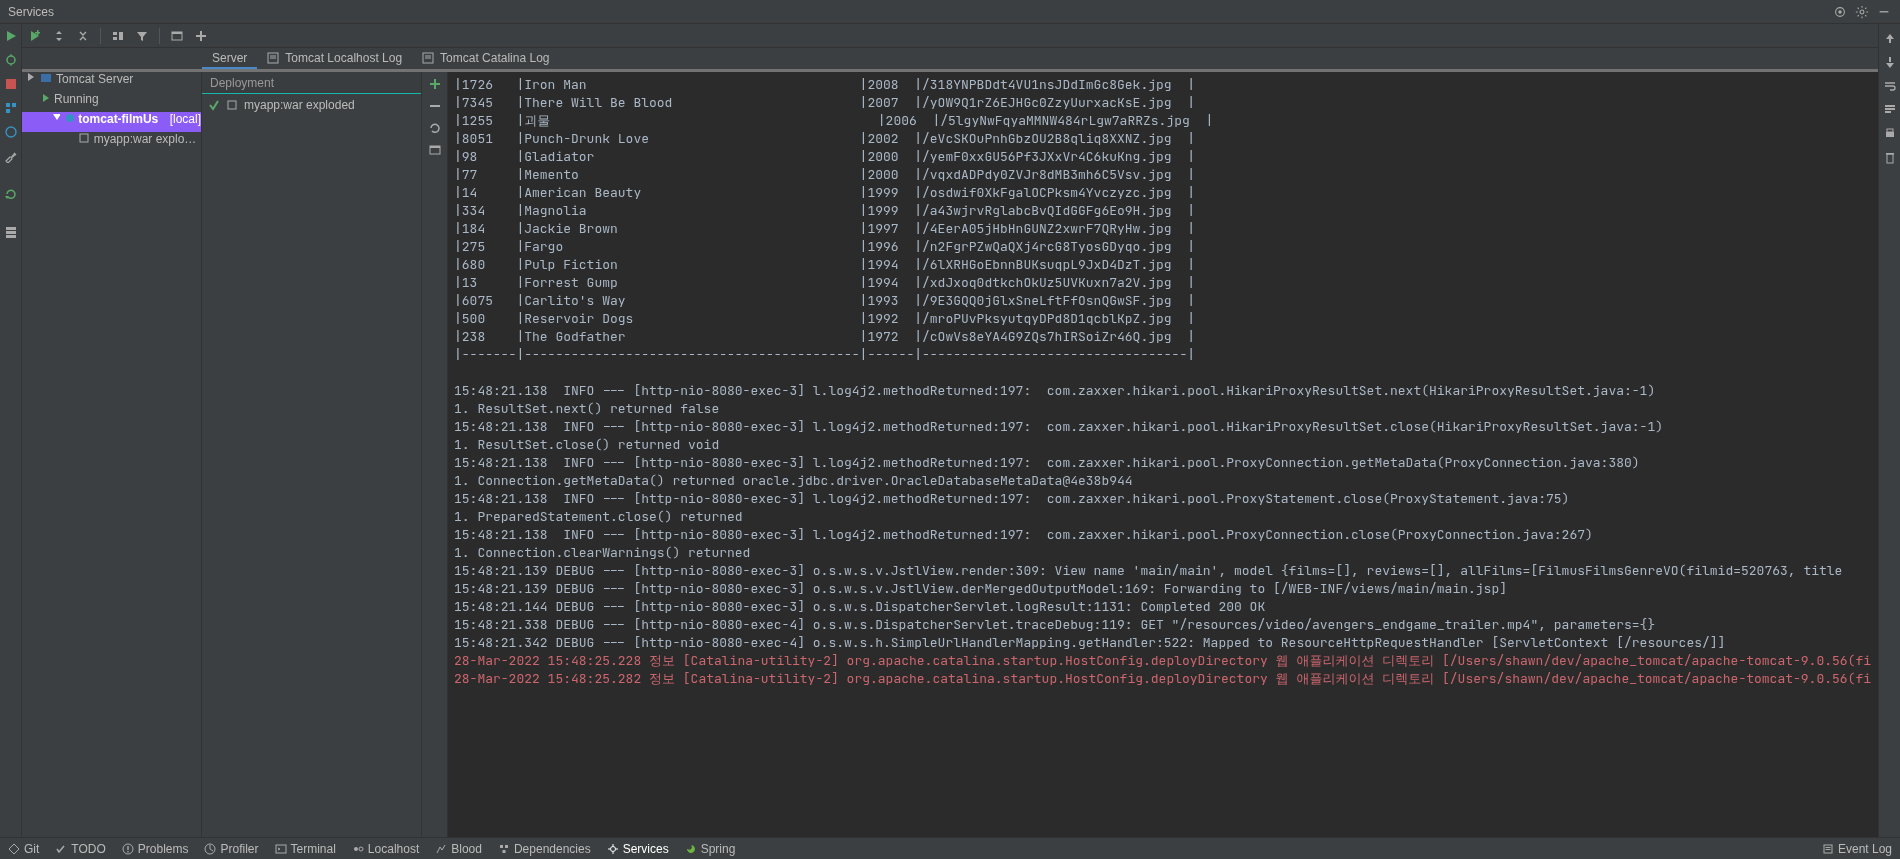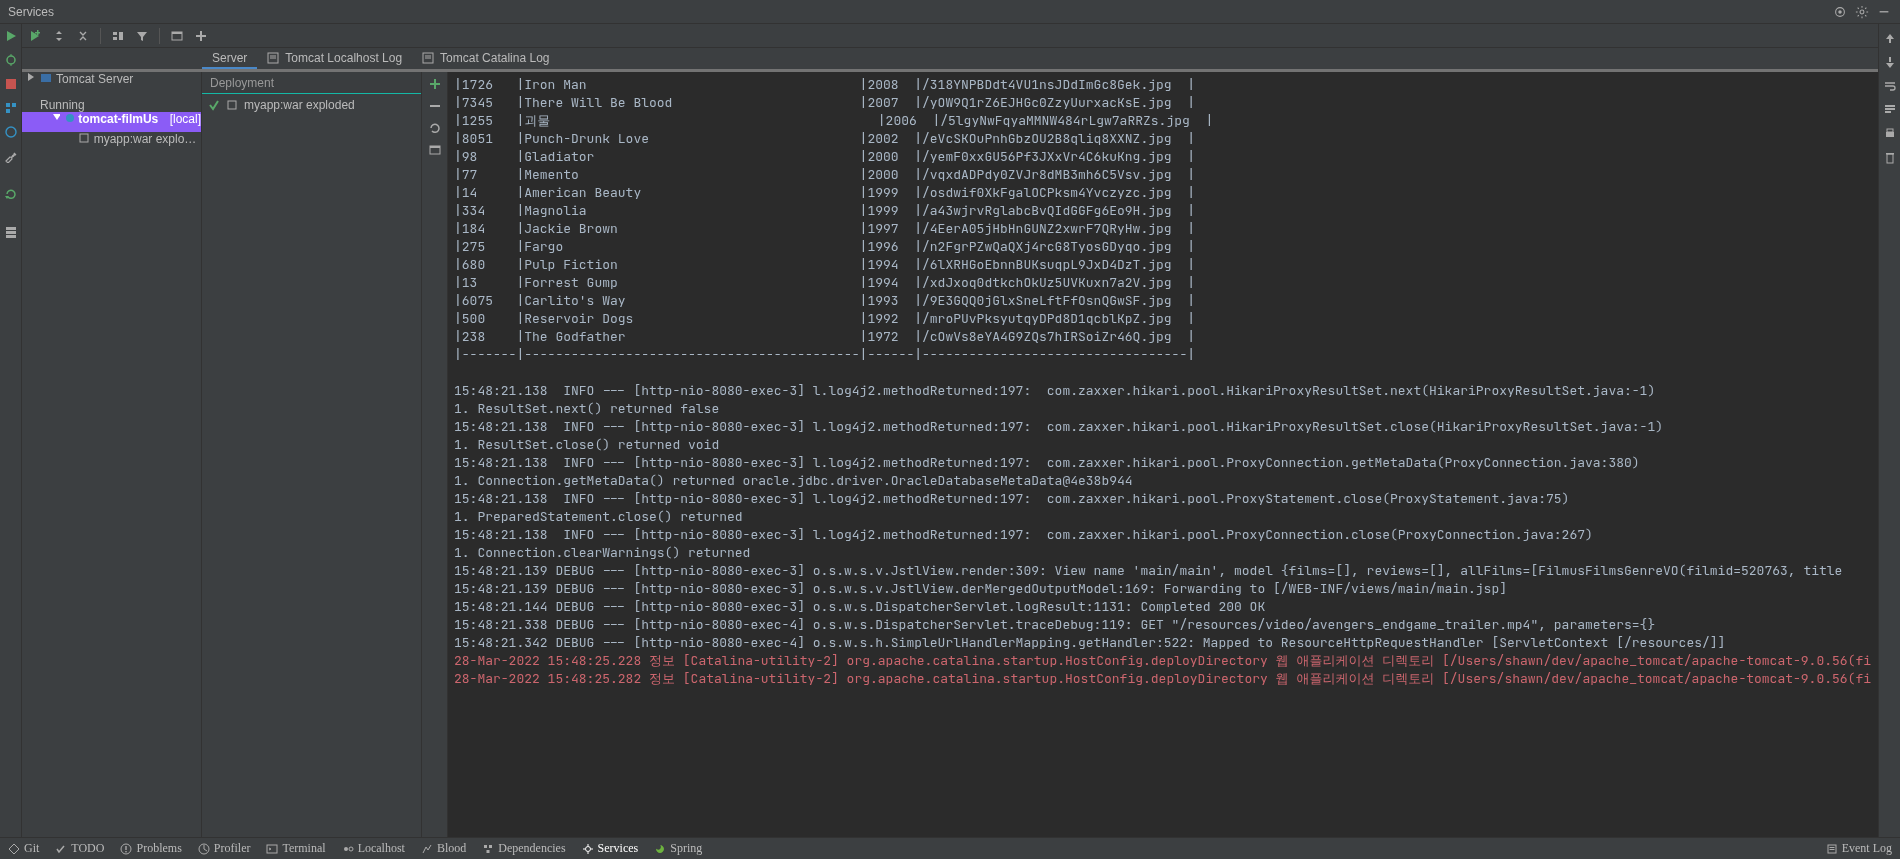--- a/index.html
+++ b/index.html
@@ -153,21 +153,21 @@
 .status-bar {
   height:22px;
   background:#3c3f41;
   border-top:1px solid #323232;
   display:flex;
   align-items:center;
   padding:0 8px;
   gap:16px;
   font-size:12px;
 }
-.status-item { display:flex; align-items:center; gap:4px; cursor:pointer;font-family:Liberation Serif, serif;}
+.status-item { display:flex; align-items:center; gap:4px; cursor:pointer;}
 .status-item.active { color:#fff;}
 .status-bar .spacer { flex:1;}
 svg { display:block; }
 .sep { width:1px; height:16px; background:#555; margin:0 2px;}
 </style>
 </head>
 <body>
 
 <div class="title-bar">
   <span>Services</span>
@@ -322,21 +322,21 @@
       <div class="tree-panel">
         <div class="tree-node" style="padding-left:4px;">
           <svg width="10" height="10">
               <polygon points="2,1 8,5 2,9" fill="#aaa"></polygon>
             </svg>
           <svg width="12" height="12">
               <rect x="1" y="2" width="10" height="8" fill="#3a6ea5"></rect>
             </svg>
           <span>Tomcat Server</span>
         </div>
-        <div class="tree-node" style="padding-left:18px;flex-direction:column;">
+        <div class="tree-node" style="padding-left:18px;">
           <svg width="10" height="10">
               <polygon points="3,2 9,6 3,10" fill="#59a869"></polygon>
             </svg>
           <span>Running</span>
         </div>
         <div class="tree-node selected" style="padding-left:30px;">
           <svg width="10" height="10">
               <polygon points="1,2 9,2 5,8" fill="#fff"></polygon>
             </svg>
           <svg width="12" height="12">

